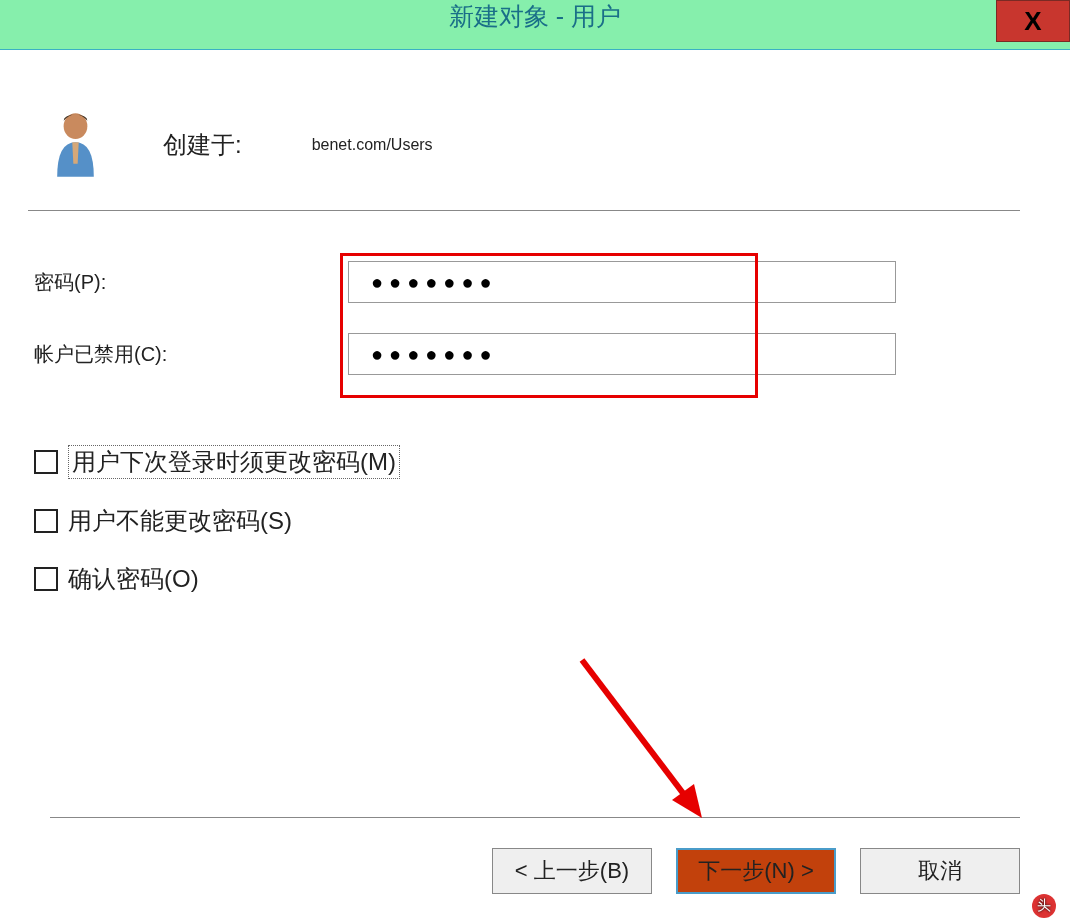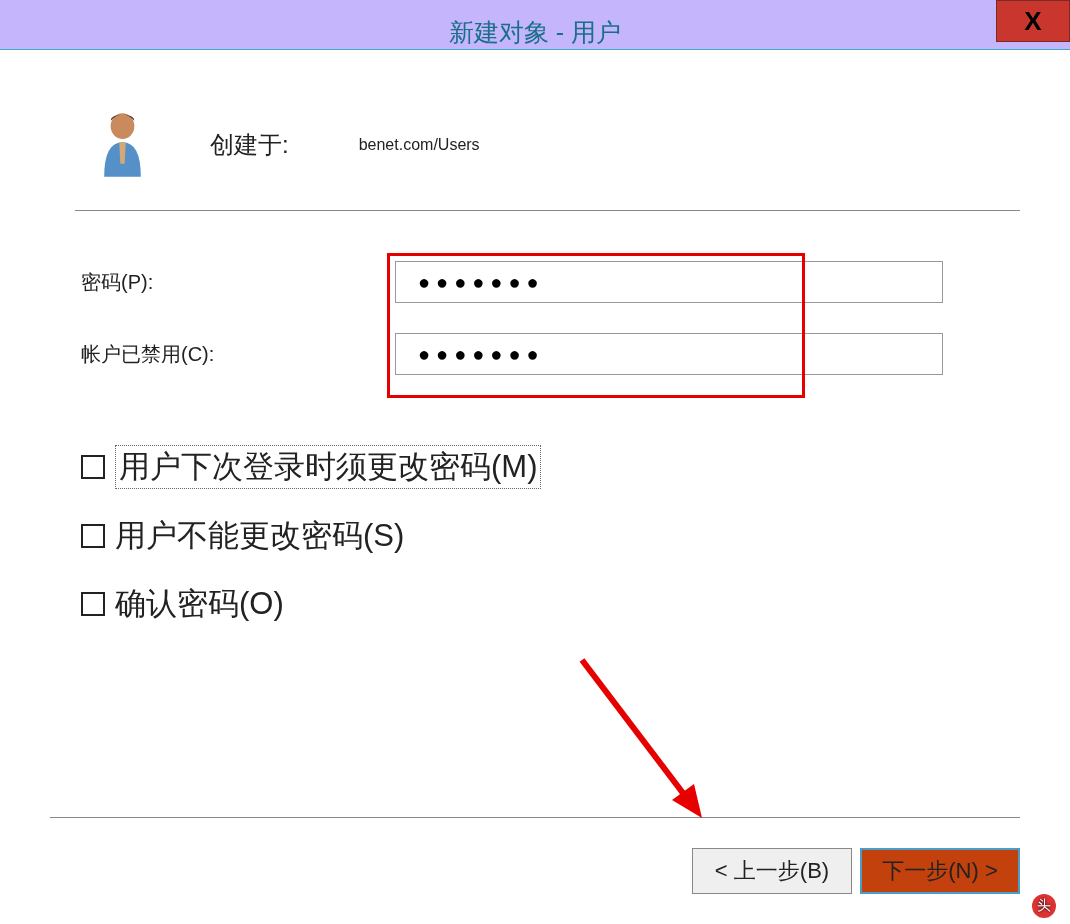--- a/index.html
+++ b/index.html
@@ -10,24 +10,24 @@
     body {
       font-family: "Microsoft YaHei", "SimSun", sans-serif;
       background: #fff;
       width: 1070px;
       height: 924px;
       position: relative;
       overflow: hidden;
     }
     .titlebar {
       height: 50px;
-      background: #c4b5fd;
+      background: #86efac;
       border-bottom: 1px solid #3bb0c4;
       display: flex;
-      align-items: flex-end;
+      align-items: flex-start;
       justify-content: center;
       position: relative;
     }
     .titlebar-text {
       font-size: 25px;
       color: #1a6f88;
     }
     .close-btn {
       position: absolute;
       right: 0;
@@ -38,21 +38,21 @@
       color: #000;
       font-size: 26px;
       font-weight: bold;
       display: flex;
       align-items: center;
       justify-content: center;
       cursor: pointer;
       border: 1px solid #7a2a24;
     }
     .content {
-      padding: 40px 50px 0 75px;
+      padding: 40px 50px 0 28px;
     }
     .header-row {
       display: flex;
       align-items: center;
       padding: 20px 10px 30px 20px;
     }
     .user-icon {
       width: 55px;
       height: 70px;
       margin-right: 60px;
@@ -121,42 +121,42 @@
       margin-bottom: 26px;
     }
     .cb {
       width: 24px;
       height: 24px;
       border: 2px solid #222;
       margin-right: 10px;
       cursor: pointer;
     }
     .cb-label {
-      font-size: 31px;
+      font-size: 24px;
       color: #222;
     }
     .cb-label.dotted {
       border: 1px dotted #666;
       padding: 0 3px;
     }
     .footer {
       position: absolute;
       bottom: 30px;
       left: 50px;
       right: 50px;
     }
     .footer-divider {
       border: none;
       border-top: 1px solid #888;
       margin-bottom: 30px;
     }
     .button-row {
       display: flex;
       justify-content: flex-end;
-      gap: 8px;
+      gap: 24px;
     }
     .btn {
       height: 46px;
       padding: 0 16px;
       border: 1px solid #888;
       background: #efefef;
       font-size: 22px;
       color: #222;
       cursor: pointer;
       min-width: 160px;
@@ -263,18 +263,19 @@
 <svg class="arrow" viewBox="0 0 180 200">
   <line x1="20" y1="20" x2="130" y2="165" stroke="#e60000" stroke-width="6"></line>
   <polygon points="140,178 110,160 132,144" fill="#e60000"></polygon>
 </svg>
 
 <div class="footer">
   <hr class="footer-divider">
   <div class="button-row">
     <button class="btn">&lt; 上一步(B)</button>
     <button class="btn next">下一步(N) &gt;</button>
+    <button class="btn">取消</button>
   </div>
 </div>
 
 <div class="watermark">
   <span class="wm-logo">头</span>
 </div>
 
 </body></html>

